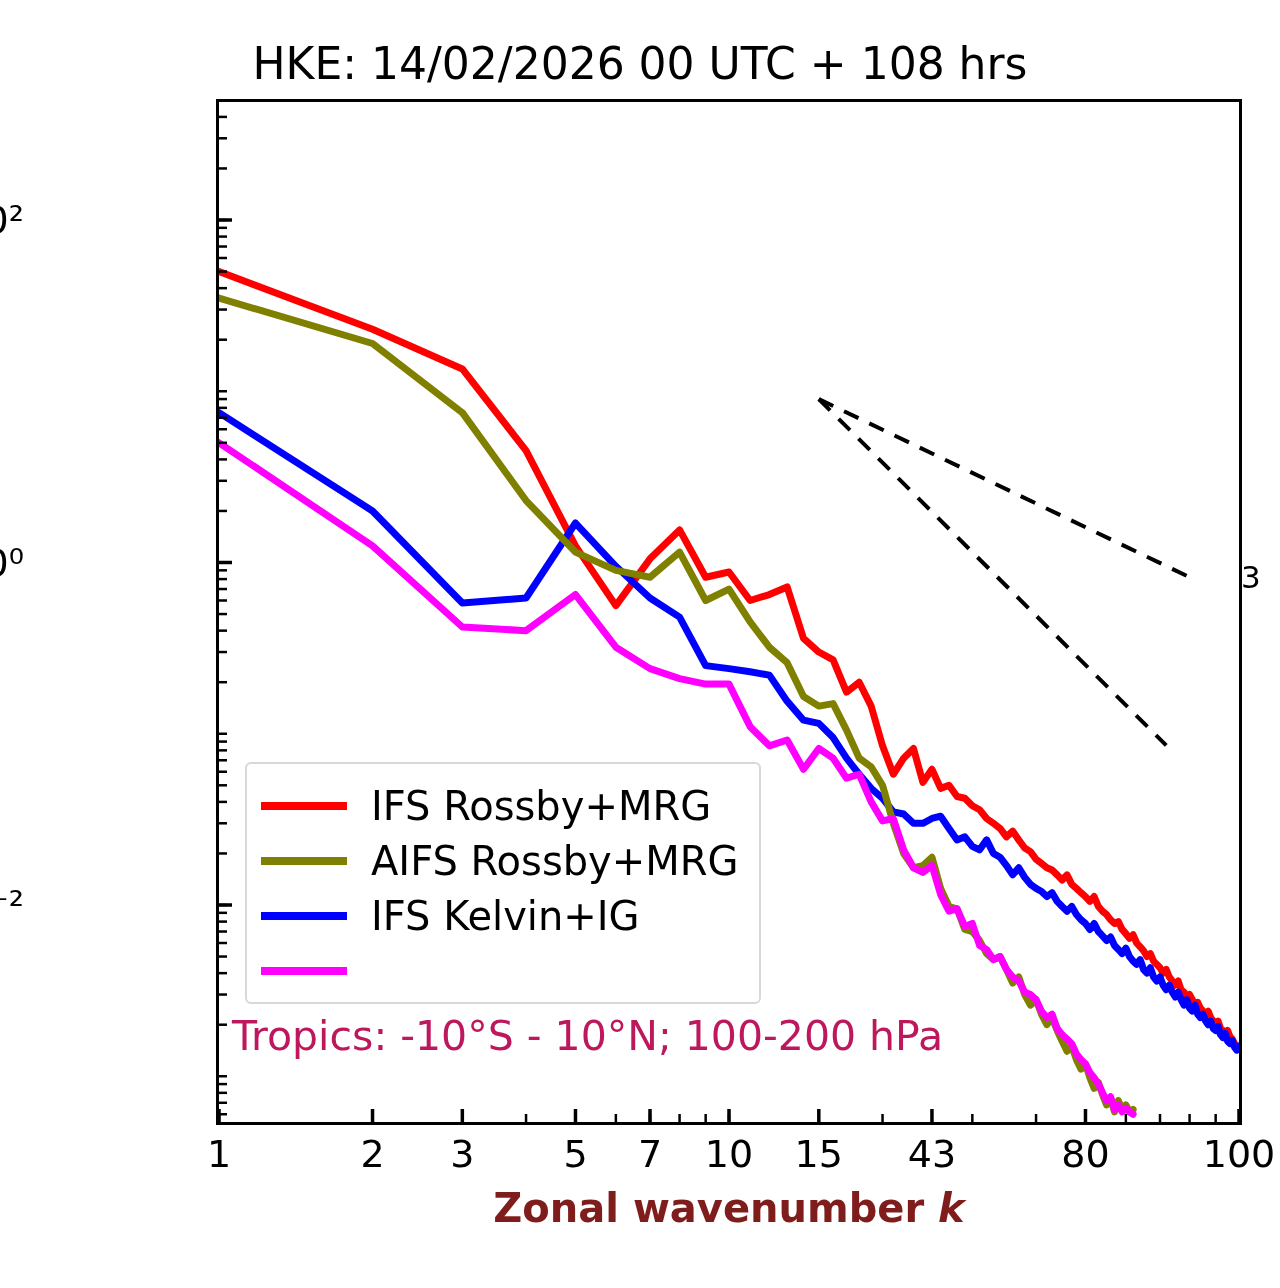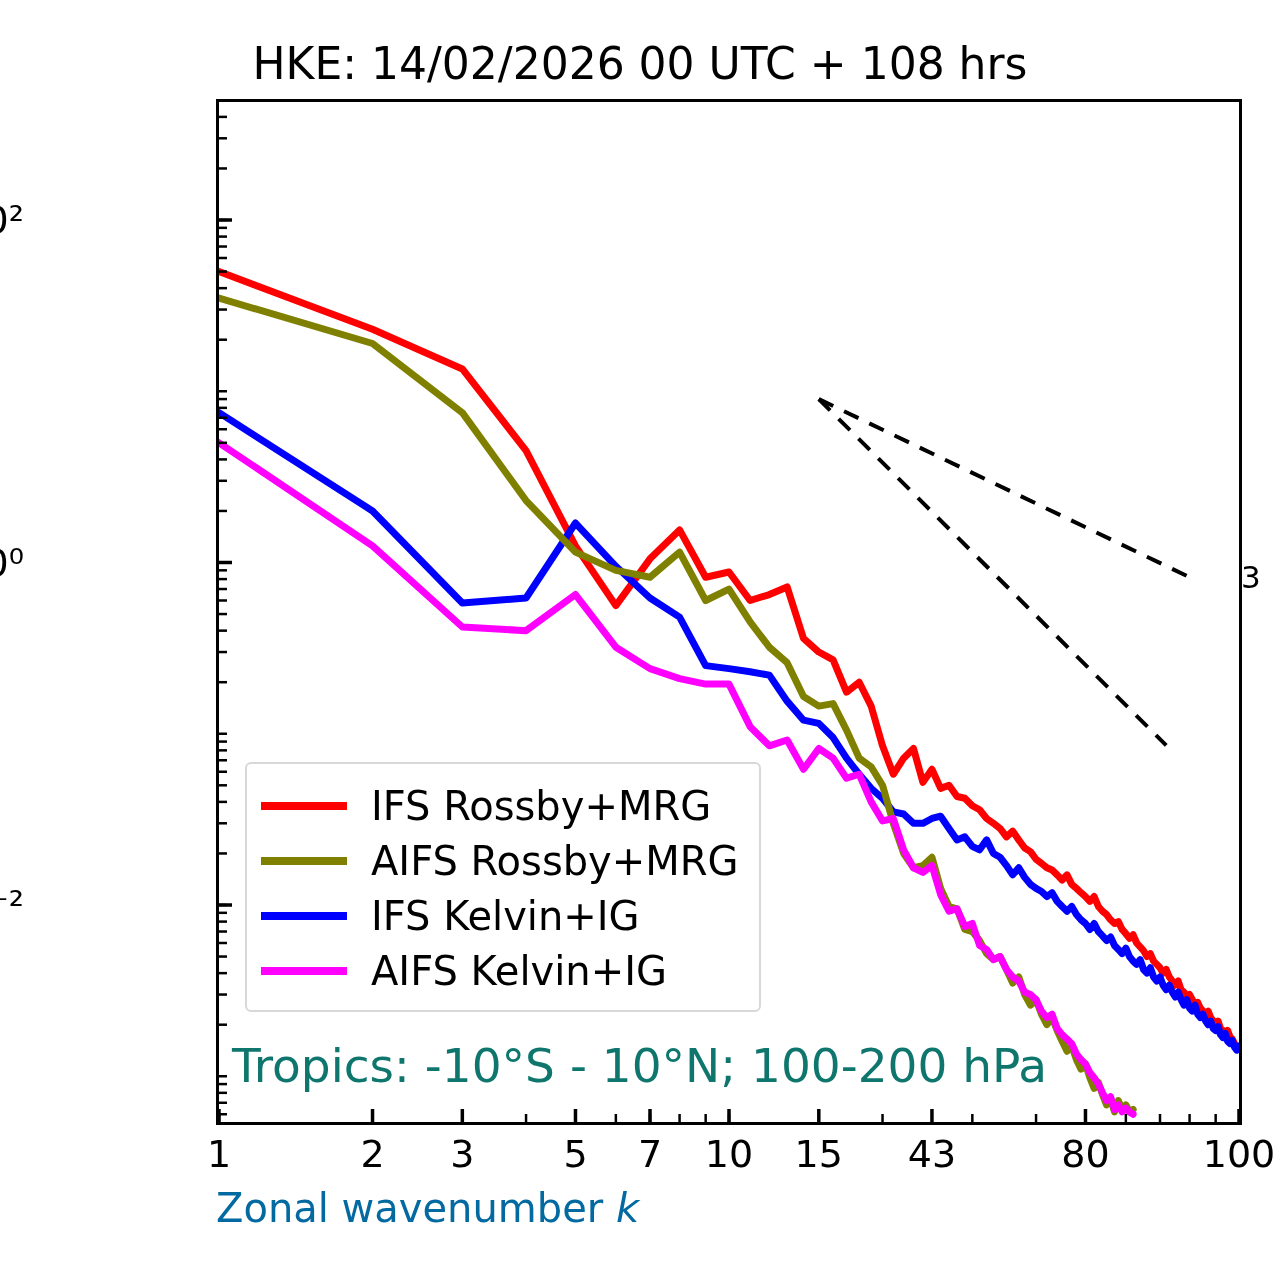--- a/index.html
+++ b/index.html
@@ -30,52 +30,52 @@
     position:absolute;right:1256px;
     text-align:right;
     font-size:38px;color:#000;
     white-space:nowrap;
     transform:translateY(-50%);
   }
 
   
   #x-axis-label{
     position:absolute;left:216px;top:1185px;
-    width:1026px;text-align:left;
-    font-size:40px;color:#0369a1;
+    width:1026px;text-align:center;
+    font-size:40px;color:#7f1d1d;font-weight:bold;
   }
   .xtick-label{
     position:absolute;top:1132px;
     font-size:38px;color:#000;
     transform:translateX(-50%);
     white-space:nowrap;
   }
 
   
   #legend{
     position:absolute;left:245px;top:762px;
     background:#fff;
     border:2px solid #d8d8d8;
     border-radius:6px;
-    padding:14px 20px 12px 14px;
+    padding:14px 20px 4px 14px;
     box-sizing:border-box;
   }
   .legend-row{
     display:flex;align-items:center;
     height:55px;
   }
   .legend-swatch{
     width:86px;height:8px;
     margin-right:24px;flex:none;
   }
   .legend-text{font-size:40px;color:#000;white-space:nowrap;line-height:1;}
 
   #annotation{
-    position:absolute;left:232px;top:1038px;
-    font-size:47px;color:#0f766e;white-space:nowrap;
+    position:absolute;left:232px;top:1012px;
+    font-size:41px;color:#be185d;white-space:nowrap;
   }
 
   .slope-label{
     position:absolute;
     font-size:31px;color:#000;white-space:nowrap;
     transform:translateY(-50%);
   }
 </style>
 </head>
 <body>
@@ -218,19 +218,18 @@
       <div class="legend-row">
         <div class="legend-swatch" style="background: rgb(128, 128, 0);"></div>
         <div class="legend-text">AIFS Rossby+MRG</div>
       </div>
       <div class="legend-row">
         <div class="legend-swatch" style="background: rgb(0, 0, 255);"></div>
         <div class="legend-text">IFS Kelvin+IG</div>
       </div>
       <div class="legend-row">
         <div class="legend-swatch" style="background: rgb(255, 0, 255);"></div>
-        <div class="legend-text">AIFS Kelvin+IG</div>
       </div>
     </div>
 
   <div id="annotation">Tropics: -10°S - 10°N; 100-200 hPa</div>
 
 </div>
 
 </body></html>

